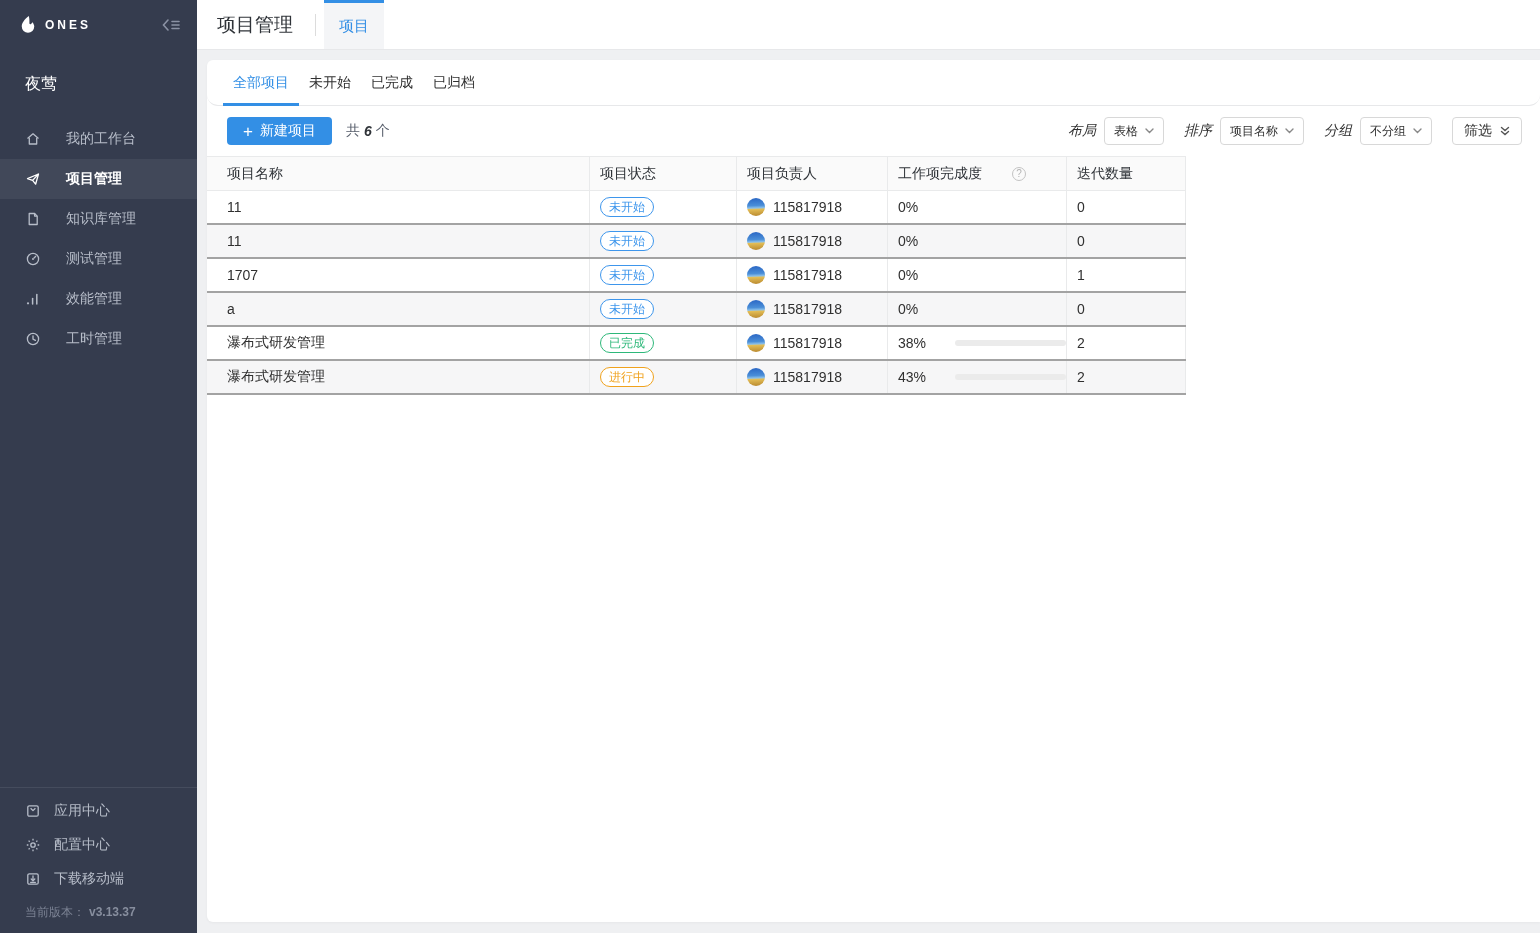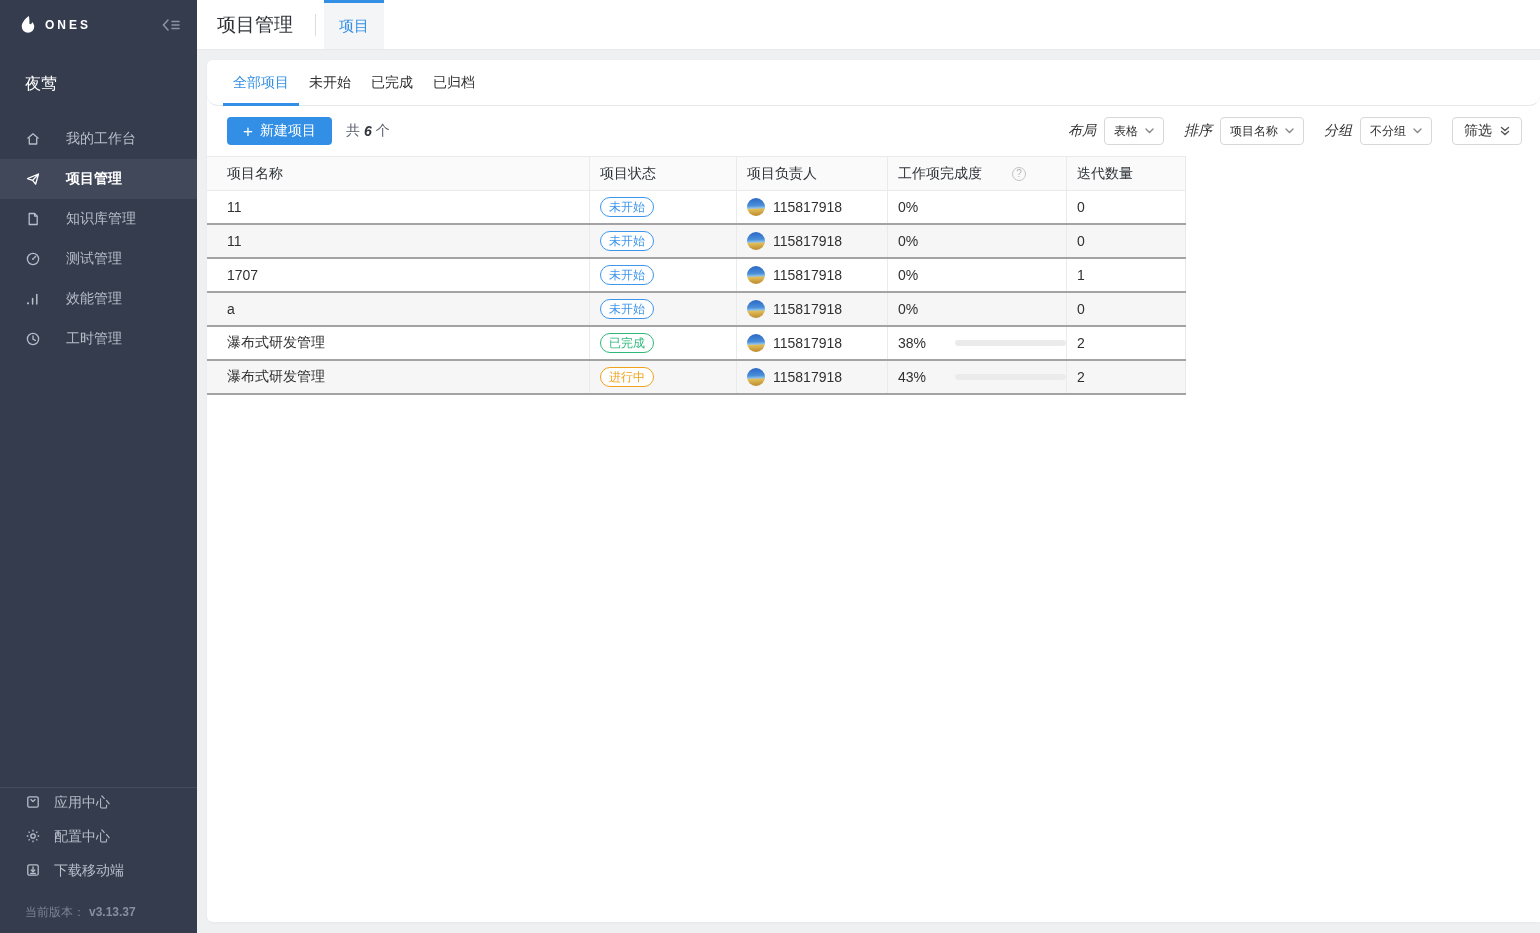--- a/index.html
+++ b/index.html
@@ -16,21 +16,21 @@
   .logo{display:flex;align-items:center;gap:7px;cursor:pointer;}
   .logo-text{color:#fff;font-size:12px;font-weight:700;letter-spacing:3px;}
   .collapse-btn{color:#8b92a4;cursor:pointer;display:flex;align-items:center;}
   .username{color:#fff;font-size:16px;padding:24px 0 0 25px;}
   .nav{margin-top:24px;}
   .nav-item{height:40px;display:flex;align-items:center;gap:25px;padding-left:25px;font-size:14px;cursor:pointer;}
   .nav-item.active{background:#414859;color:#fff;font-weight:700;}
   .nav-item .ic{display:flex;align-items:center;}
   .side-spacer{flex:1;}
   .sidebar-bottom{border-top:1px solid #454c5d;padding-top:6px;}
-  .bottom-item{height:34px;display:flex;align-items:flex-start;gap:13px;padding-left:25px;font-size:14px;cursor:pointer;}
+  .bottom-item{height:34px;display:flex;align-items:center;gap:13px;padding-left:25px;font-size:14px;cursor:pointer;}
   .version-row{font-size:12px;color:#7b8293;padding:8px 16px 12px 25px;}
   .version-row .ver{font-weight:700;color:#878e9e;margin-left:4px;}
   
   .main{flex:1;display:flex;flex-direction:column;min-width:0;}
   .topbar{height:50px;background:#fff;border-bottom:1px solid #e7e8ea;display:flex;align-items:stretch;padding-left:20px;flex-shrink:0;}
   .page-title{font-size:19px;color:#2f3338;align-self:center;}
   .title-divider{width:1px;height:22px;background:#dcdcdc;align-self:center;margin-left:22px;}
   .module-tab{margin-left:8px;width:60px;background:#f4f5f7;border-top:3px solid #338fe5;color:#338fe5;font-size:15px;display:flex;align-items:center;justify-content:center;cursor:pointer;}
   .content{flex:1;padding:10px 0 11px 10px;min-height:0;}
   .card{background:#fff;height:100%;border-radius:6px 0 0 6px;box-shadow:0 1px 3px rgba(0,0,0,0.04);display:flex;flex-direction:column;}

